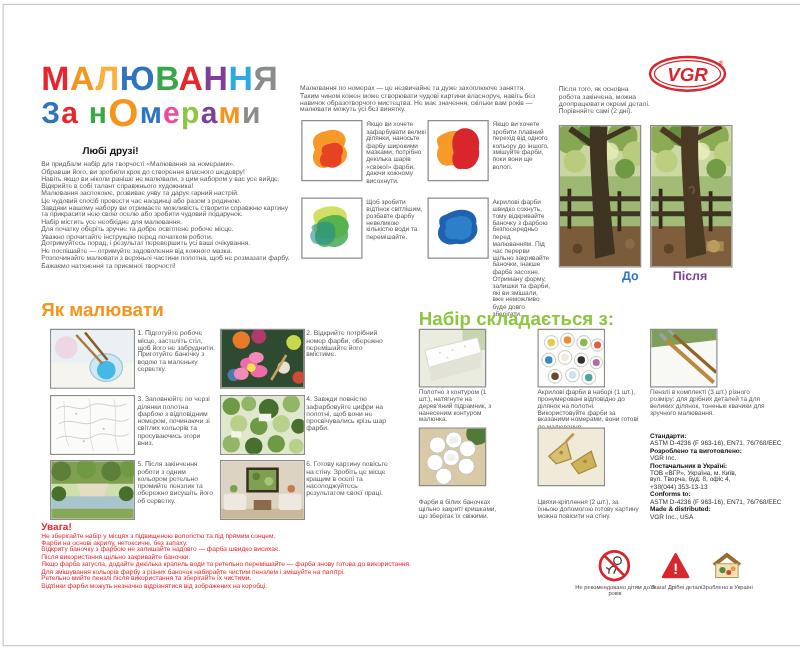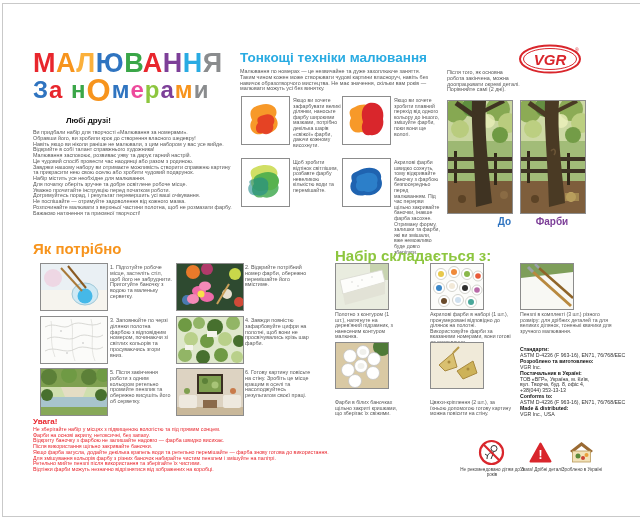--- a/index.html
+++ b/index.html
@@ -58,21 +58,20 @@
     <div>та прикрасити нею свою оселю або зробити чудовий подарунок.</div>
     <div>Набір містить усе необхідне для малювання.</div>
     <div>Для початку оберіть зручне та добре освітлене робоче місце.</div>
     <div>Уважно прочитайте інструкцію перед початком роботи.</div>
     <div>Дотримуйтесь порад, і результат перевершить усі ваші очікування.</div>
     <div>Не поспішайте — отримуйте задоволення від кожного мазка.</div>
     <div>Розпочинайте малювати з верхньої частини полотна, щоб не розмазати фарбу.</div>
     <div>Бажаємо натхнення та приємної творчості!</div>
   </div>
 
-  <div class="abs h-blue" style="left:240px;top:50px;">Тонкощі техніки малювання</div>
   <div class="abs tiny" style="left:240px;top:69px;width:205px;">
     <div>Малювання по номерах — це незвичайне та дуже захоплююче заняття.</div>
     <div>Таким чином кожен може створювати чудові картини власноруч, навіть без</div>
     <div>навичок образотворчого мистецтва. Не має значення, скільки вам років —</div>
     <div>малювати можуть усі без винятку.</div>
   </div>
 
   <svg class="abs ph sq" style="left:241px;top:96px;" viewBox="0 0 47 47">
     <path d="M18 8 C30 4 38 12 33 20 C40 28 32 38 22 36 C12 41 5 31 10 23 C6 14 10 10 18 8 Z" fill="#f7941d" opacity=".95"></path>
     <path d="M22 18 C30 15 35 22 31 28 C33 34 26 40 20 36 C14 38 12 30 16 26 C14 21 17 19 22 18 Z" fill="#e23a24" opacity=".9"></path>
@@ -150,23 +149,23 @@
     <rect x="0" y="68" width="64" height="4" fill="#3e3424"></rect>
     <path d="M24 0 L38 0 C36 30 40 62 44 102 L28 106 C27 60 23 28 24 0 Z" fill="#4a3a24"></path>
     <path d="M30 50 C33 46 36 50 33 54" stroke="#6a5436" stroke-width="1.5" fill="none"></path>
     <path d="M28 16 L8 2" stroke="#4a3a24" stroke-width="5"></path>
     <path d="M36 10 L56 0" stroke="#4a3a24" stroke-width="4"></path>
     <circle cx="14" cy="98" r="4" fill="#5c4326"></circle>
       <circle cx="50" cy="96" r="5" fill="#c2a864"></circle>
     <rect x="44" y="92" width="14" height="8" fill="#b39a58" opacity=".7"></rect>
   </svg>
   <div class="abs lbl-do" style="left:447px;top:216px;text-align:right;">До</div>
-  <div class="abs lbl-pislya" style="left:520px;top:216px;">Фарби</div>
-
-  <div class="abs h-orange" style="left:33px;top:240px;">Як потрібно</div>
+  <div class="abs lbl-pislya" style="left:520px;top:216px;">Після</div>
+
+  <div class="abs h-orange" style="left:33px;top:240px;">Як малювати</div>
 
   <svg class="abs ph sp" style="left:40px;top:263px;" viewBox="0 0 66 46">
     <rect width="66" height="46" fill="#eaf0f4"></rect>
     <rect y="26" width="66" height="20" fill="#f6f4ee"></rect>
     <circle cx="12" cy="14" r="9" fill="#eed7e4"></circle>
     <ellipse cx="44" cy="30" rx="13" ry="11" fill="#cfe9f4" stroke="#9fc8d8" stroke-width="1"></ellipse>
     <circle cx="44" cy="32" r="7.5" fill="#45b8e8"></circle>
     <path d="M20 4 L41 27" stroke="#a97a3a" stroke-width="2"></path>
     <path d="M27 2 L45 24" stroke="#8a5a22" stroke-width="2"></path>
   </svg>

